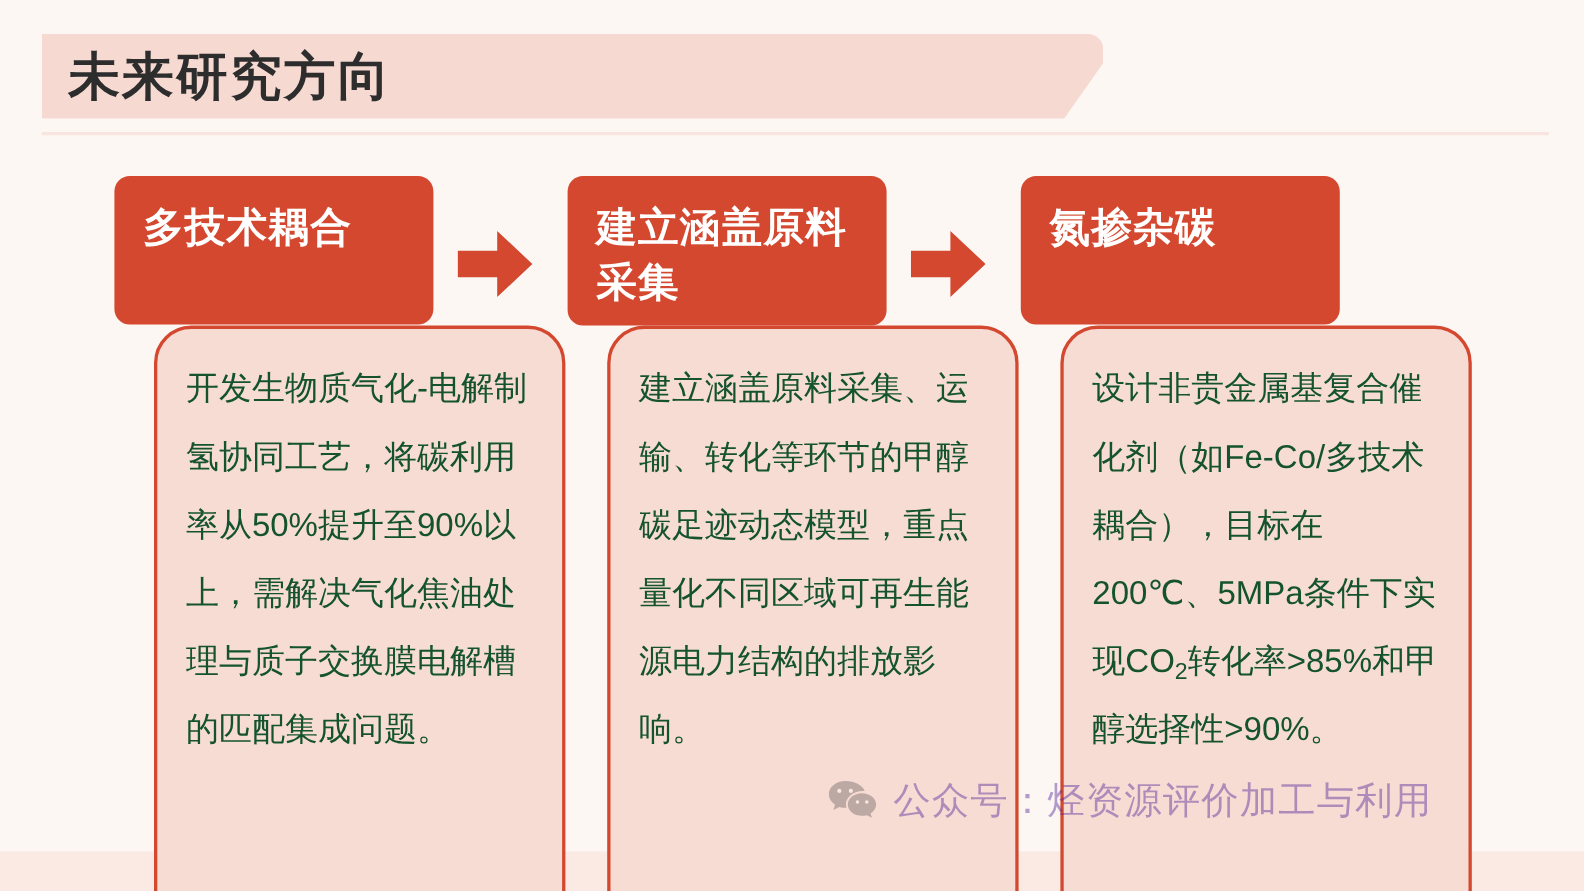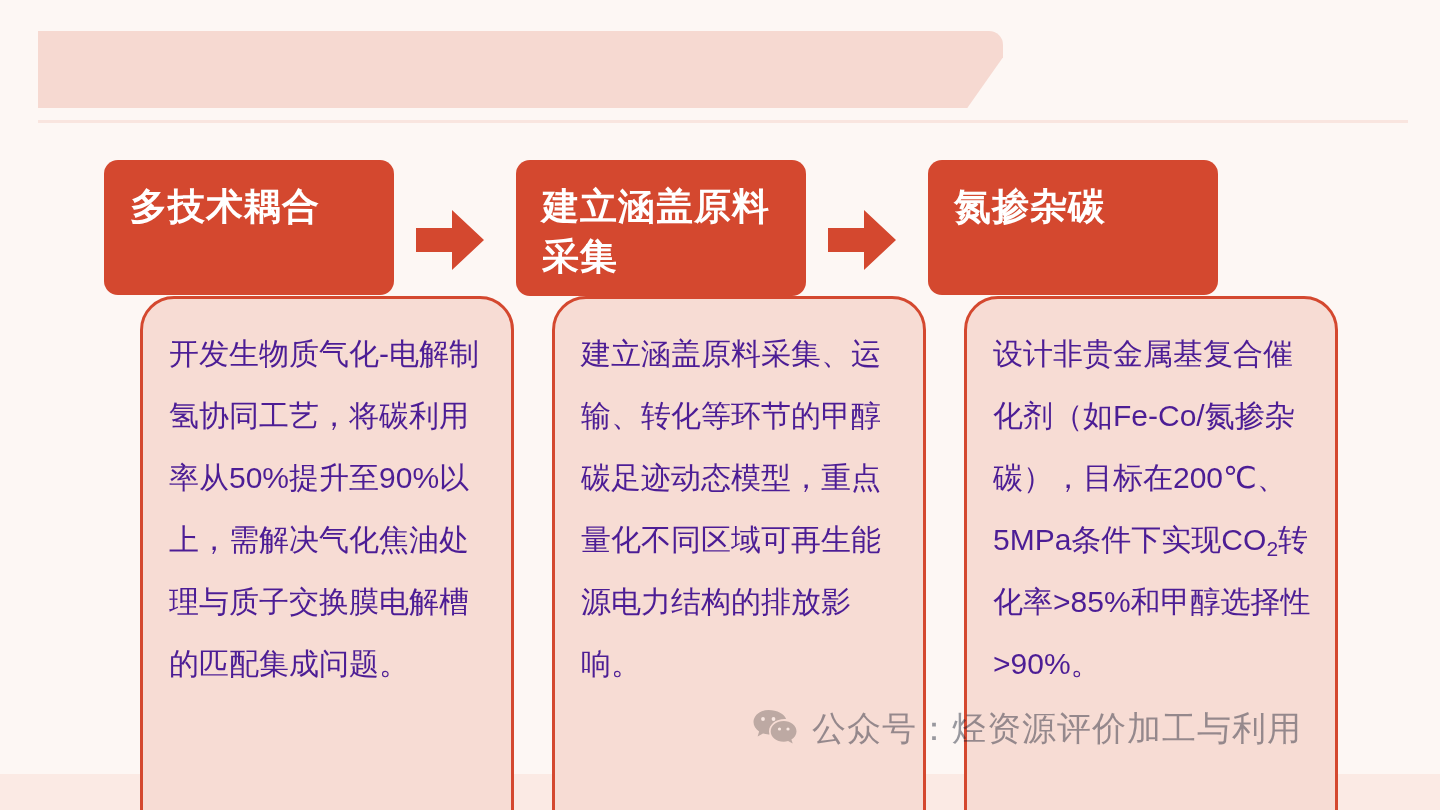--- a/index.html
+++ b/index.html
@@ -112,21 +112,21 @@
     width: 374px;
     height: 657px;
     background: #F7DCD4;
     border: 3px solid #D4482F;
     border-radius: 34px;
     box-sizing: border-box;
     padding: 24px 22px 20px 26px;
     z-index: 2;
   }
   .step-body-text {
-    color: #4c1d95;
+    color: #14532d;
     font-size: 30px;
     line-height: 62px;
     letter-spacing: 0px;
     word-break: break-word;
   }
   .step-body-text sub {
     font-size: 21px;
     line-height: 0;
     vertical-align: baseline;
     position: relative;
@@ -154,34 +154,35 @@
     align-items: center;
     gap: 14px;
     z-index: 6;
     opacity: 0.42;
     pointer-events: none;
   }
   .watermark-icon { width: 46px; height: 40px; display: block; }
   .watermark-text {
     font-size: 34px;
     line-height: 40px;
-    color: #0f172a;
+    color: #4c1d95;
     letter-spacing: 1px;
     white-space: nowrap;
     text-align: center;
   }
 </style>
 </head>
 <body>
 
 <div id="slide">
 
   <div class="bottom-wash"></div>
 
   <div class="title-banner"></div>
+  <div class="title-text">未来研究方向</div>
   <div class="title-rule"></div>
 
   <div class="steps">
 
     <div class="step step-1">
       <div class="step-header">
         <div class="step-header-label">多技术耦合</div>
       </div>
       <div class="step-body">
         <div class="step-body-text">开发生物质气化-电解制氢协同工艺，将碳利用率从50%提升至90%以上，需解决气化焦油处理与质子交换膜电解槽的匹配集成问题。</div>
@@ -207,21 +208,21 @@
       <svg width="68" height="64" viewBox="0 0 68 64" aria-hidden="true">
         <polygon points="0,20 36,20 36,2 68,32 36,62 36,44 0,44" fill="#D4482F"></polygon>
       </svg>
     </div>
 
     <div class="step step-3">
       <div class="step-header">
         <div class="step-header-label">氮掺杂碳</div>
       </div>
       <div class="step-body">
-        <div class="step-body-text"><span>设计非贵金属基复合催化剂（如Fe-Co/氮掺杂碳），目标在200℃、5MPa条件下实现CO</span><sub>2</sub><span>转化率&gt;85%和甲醇选择性&gt;90%。</span></div>
+        <div class="step-body-text"><span>设计非贵金属基复合催化剂（如Fe-Co/多技术耦合），目标在200℃、5MPa条件下实现CO</span><sub>2</sub><span>转化率&gt;85%和甲醇选择性&gt;90%。</span></div>
       </div>
     </div>
 
   </div>
 
   <div class="watermark">
     <span>
       <svg class="watermark-icon" viewBox="0 0 46 40" aria-hidden="true">
         <path d="M16.5 2C8.2 2 1.5 7.4 1.5 14.1c0 3.8 2.2 7.2 5.6 9.4L5.6 28.4l5.4-2.8c1.7.5 3.6.8 5.5.8h1c-.3-1-.5-2-.5-3.1 0-6.8 7-12.3 15.6-12.3.5 0 1 0 1.5.1C32.6 6.2 25.3 2 16.5 2z" fill="#6E6460"></path>
         <circle cx="11" cy="11" r="1.9" fill="#FDF7F4"></circle>

